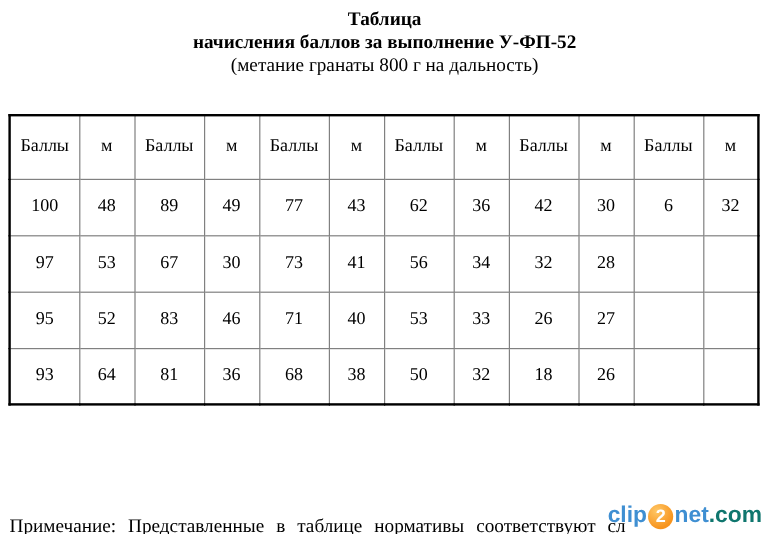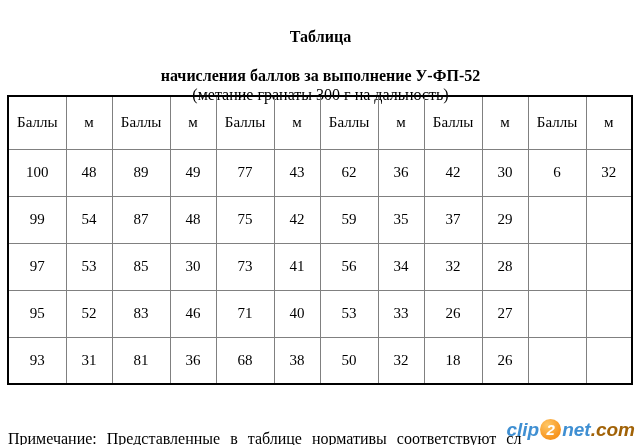--- a/index.html
+++ b/index.html
@@ -14,21 +14,21 @@
   }
   .title-block {
     position: absolute;
     top: 7px;
     left: 0;
     width: 641px;
     text-align: center;
     font-size: 16px;
     line-height: 19px;
   }
-  .title-line-bold { font-weight: bold; margin-top: 20px; }
+  .title-line-bold { font-weight: bold; }
   .title-line-normal { font-weight: normal; }
   table.scoring {
     position: absolute;
     top: 95px;
     left: 7px;
     border-collapse: collapse;
     border: 2px solid #000000;
     table-layout: fixed;
   }
   table.scoring th, table.scoring td {
@@ -55,49 +55,48 @@
     white-space: nowrap;
   }
   .watermark {
     position: absolute;
     top: 419px;
     right: 6px;
     font-family: "Liberation Sans", sans-serif;
     font-size: 19px;
     font-weight: bold;
     display: flex;
-    align-items: flex-start;
+    align-items: center;
     text-decoration: none;
     cursor: pointer;
-    font-style: italic;
   }
   .wm-blue { color: #3f8fd2; }
   .wm-circle {
     display: inline-flex;
     align-items: center;
     justify-content: center;
     width: 21px;
     height: 21px;
     margin: 0 1px;
     border-radius: 50%;
     background: radial-gradient(circle at 35% 28%, #ffc766, #f7941e 70%);
     color: #ffffff;
     font-size: 15px;
   }
-  .wm-gray { color: #a16207; font-weight: bold; }
+  .wm-gray { color: #0f766e; font-weight: bold; }
 </style>
 </head>
 <body>
 
 <div class="page">
 
   <div class="title-block">
     <div class="title-line-bold">Таблица</div>
     <div class="title-line-bold">начисления баллов за выполнение У-ФП-52</div>
-    <div class="title-line-normal">(метание гранаты 300 г на дальность)</div>
+    <div class="title-line-normal">(метание гранаты 800 г на дальность)</div>
   </div>
 
   <table class="scoring">
     <colgroup>
         <col class="c-points">
         <col class="c-meters">
         <col class="c-points">
         <col class="c-meters">
         <col class="c-points">
         <col class="c-meters">
@@ -133,37 +132,23 @@
           <td>77</td>
           <td>43</td>
           <td>62</td>
           <td>36</td>
           <td>42</td>
           <td>30</td>
           <td>6</td>
           <td>32</td>
         </tr>
         <tr>
-          <td>99</td>
-          <td>54</td>
-          <td>87</td>
-          <td>48</td>
-          <td>75</td>
-          <td>42</td>
-          <td>59</td>
-          <td>35</td>
-          <td>37</td>
-          <td>29</td>
-          <td></td>
-          <td></td>
-        </tr>
-        <tr>
           <td>97</td>
           <td>53</td>
-          <td>85</td>
+          <td>67</td>
           <td>30</td>
           <td>73</td>
           <td>41</td>
           <td>56</td>
           <td>34</td>
           <td>32</td>
           <td>28</td>
           <td></td>
           <td></td>
         </tr>
@@ -176,21 +161,21 @@
           <td>40</td>
           <td>53</td>
           <td>33</td>
           <td>26</td>
           <td>27</td>
           <td></td>
           <td></td>
         </tr>
         <tr>
           <td>93</td>
-          <td>31</td>
+          <td>64</td>
           <td>81</td>
           <td>36</td>
           <td>68</td>
           <td>38</td>
           <td>50</td>
           <td>32</td>
           <td>18</td>
           <td>26</td>
           <td></td>
           <td></td>

